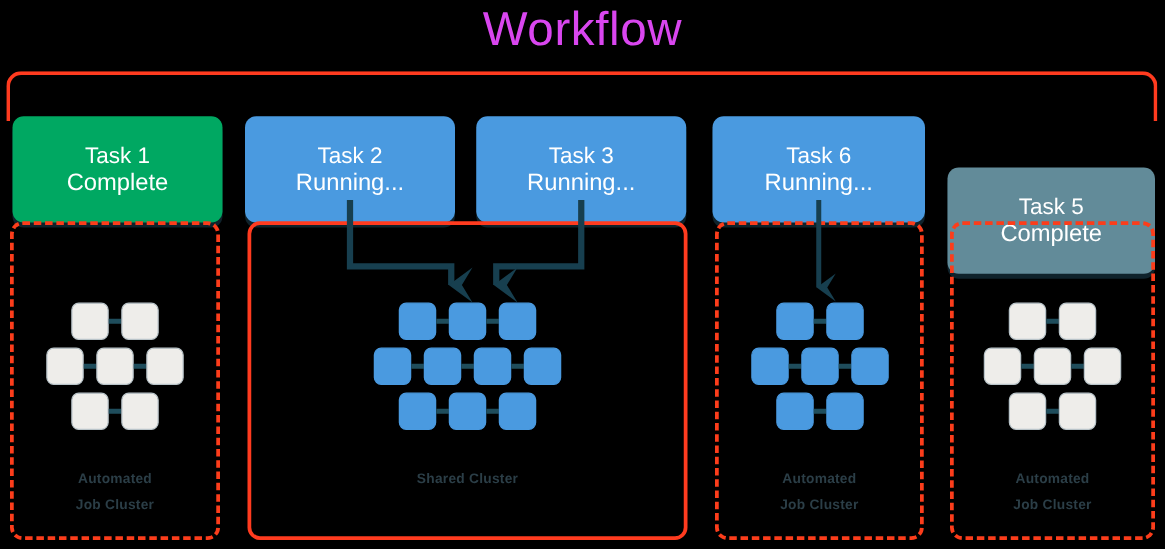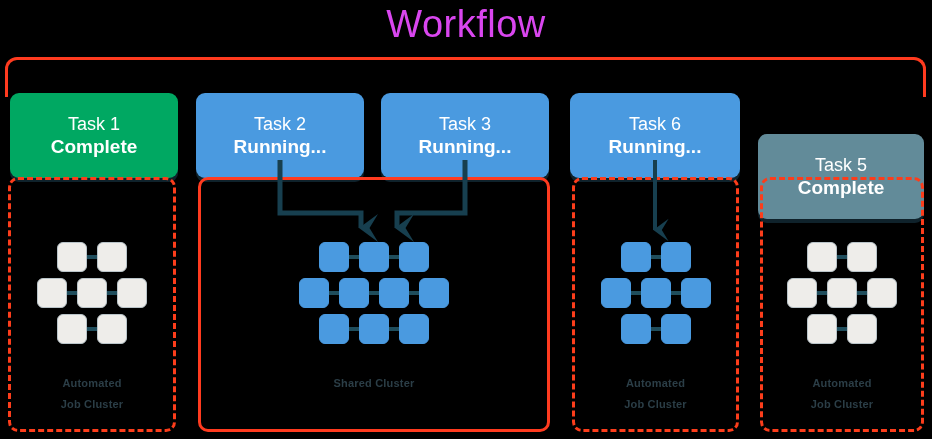--- a/index.html
+++ b/index.html
@@ -58,21 +58,21 @@
     color: #ffffff;
     box-shadow: 0 4px 0 rgba(18, 40, 50, 0.85);
   }
   .task-card .t-name {
     font-size: 18px;
     font-weight: 400;
     line-height: 22px;
   }
   .task-card .t-status {
     font-size: 19px;
-    font-weight: bold;
+    font-weight: normal;
     line-height: 24px;
   }
 
   
   .cluster {
     position: absolute;
     top: 177px;
     height: 255px;
     box-sizing: border-box;
     border-radius: 10px;

